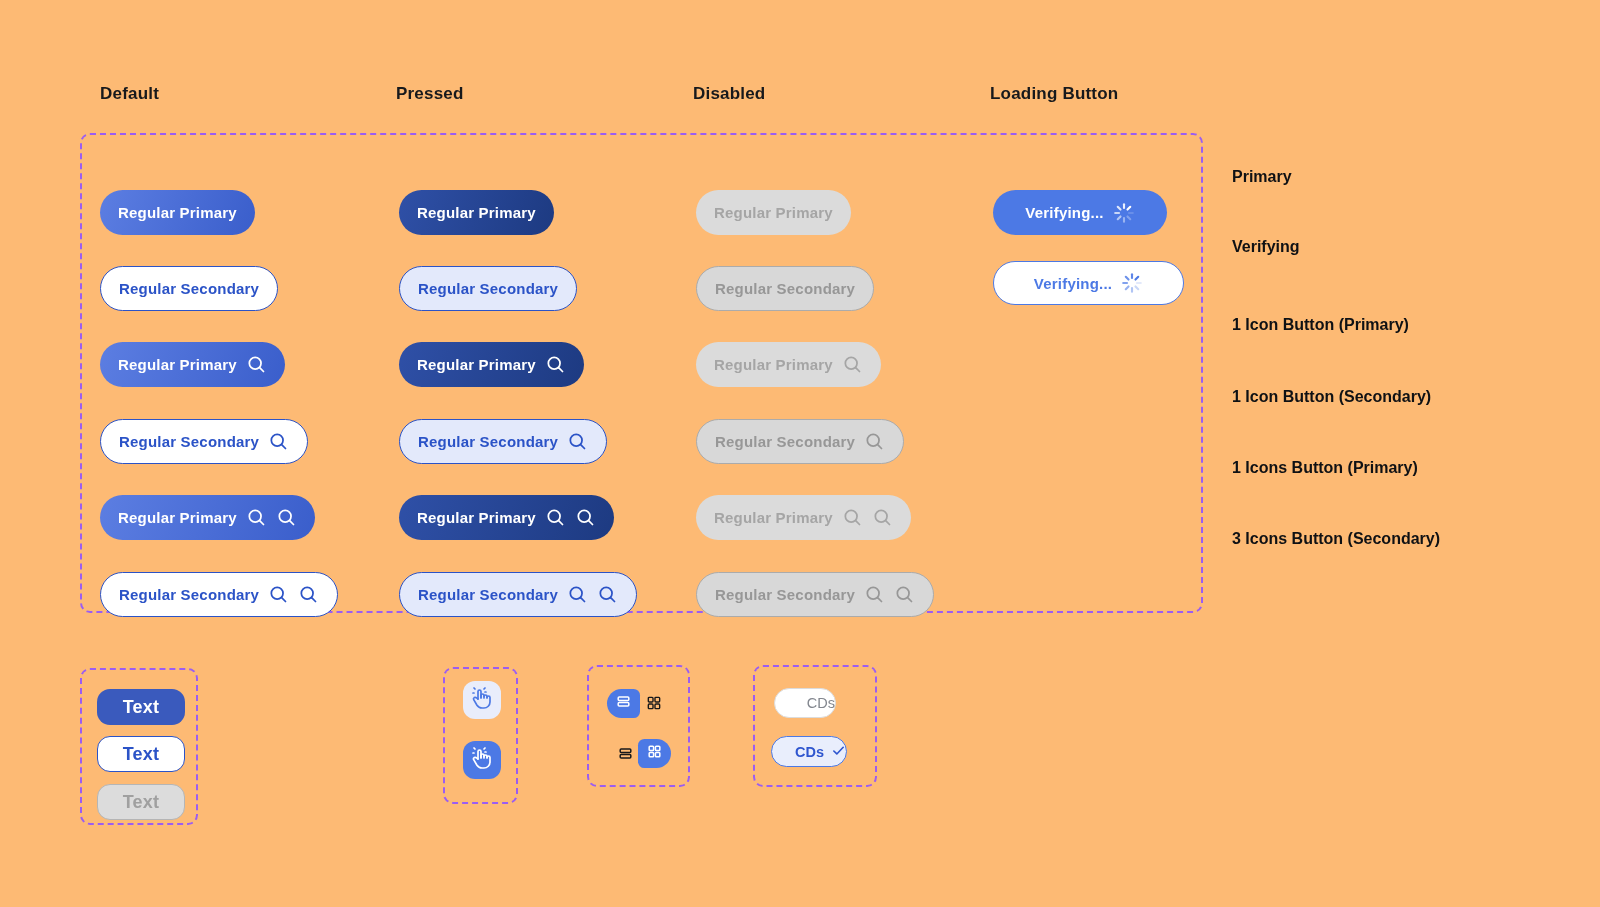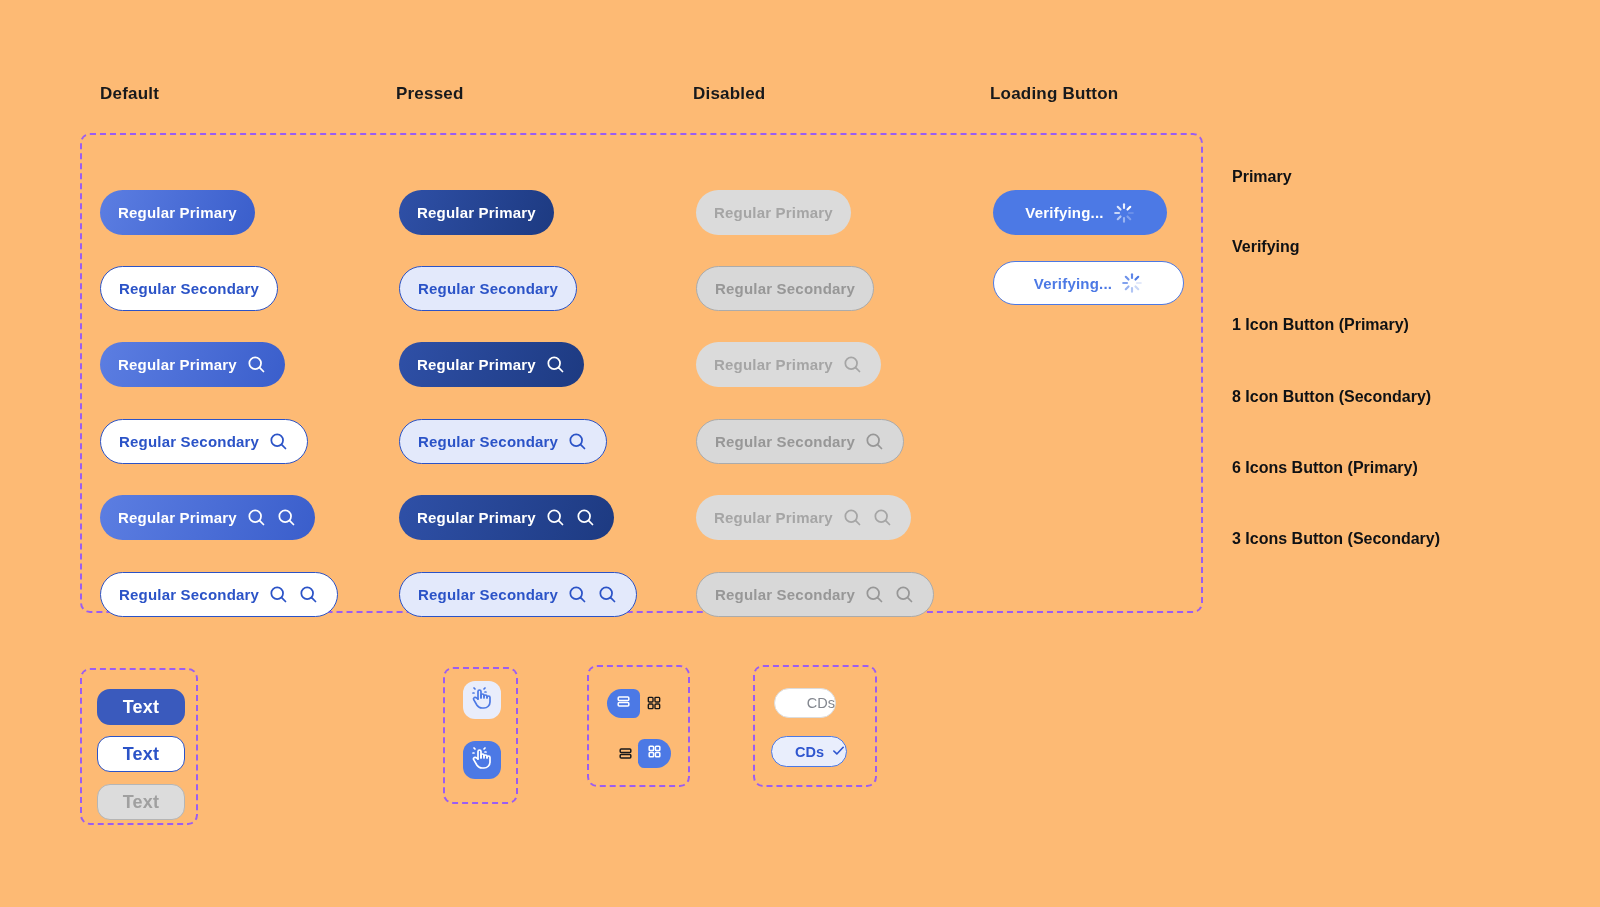--- a/index.html
+++ b/index.html
@@ -60,22 +60,22 @@
 <div class="canvas">
 
   <div class="col-header" style="left:100px">Default</div>
   <div class="col-header" style="left:396px">Pressed</div>
   <div class="col-header" style="left:693px">Disabled</div>
   <div class="col-header" style="left:990px">Loading Button</div>
 
   <div class="side-label" style="top:168px">Primary</div>
   <div class="side-label" style="top:238px">Verifying</div>
   <div class="side-label" style="top:316px">1 Icon Button (Primary)</div>
-  <div class="side-label" style="top:388px">8 Icon Button (Secondary)</div>
-  <div class="side-label" style="top:459px">6 Icons Button (Primary)</div>
+  <div class="side-label" style="top:388px">1 Icon Button (Secondary)</div>
+  <div class="side-label" style="top:459px">1 Icons Button (Primary)</div>
   <div class="side-label" style="top:530px">3 Icons Button (Secondary)</div>
 
   <div class="dashed-frame" id="main-frame">
 
     <div class="btn p-def" style="left:18px;top:23px">
       <span>Regular Primary</span>
     </div>
     <div class="btn p-prs" style="left:317px;top:23px">
       <span>Regular Primary</span>
     </div>

